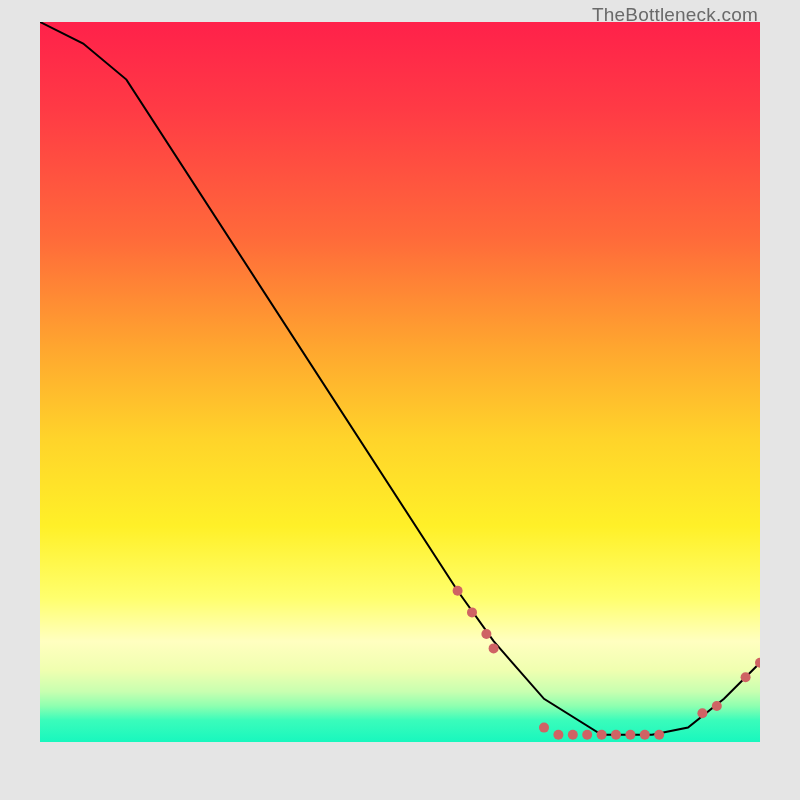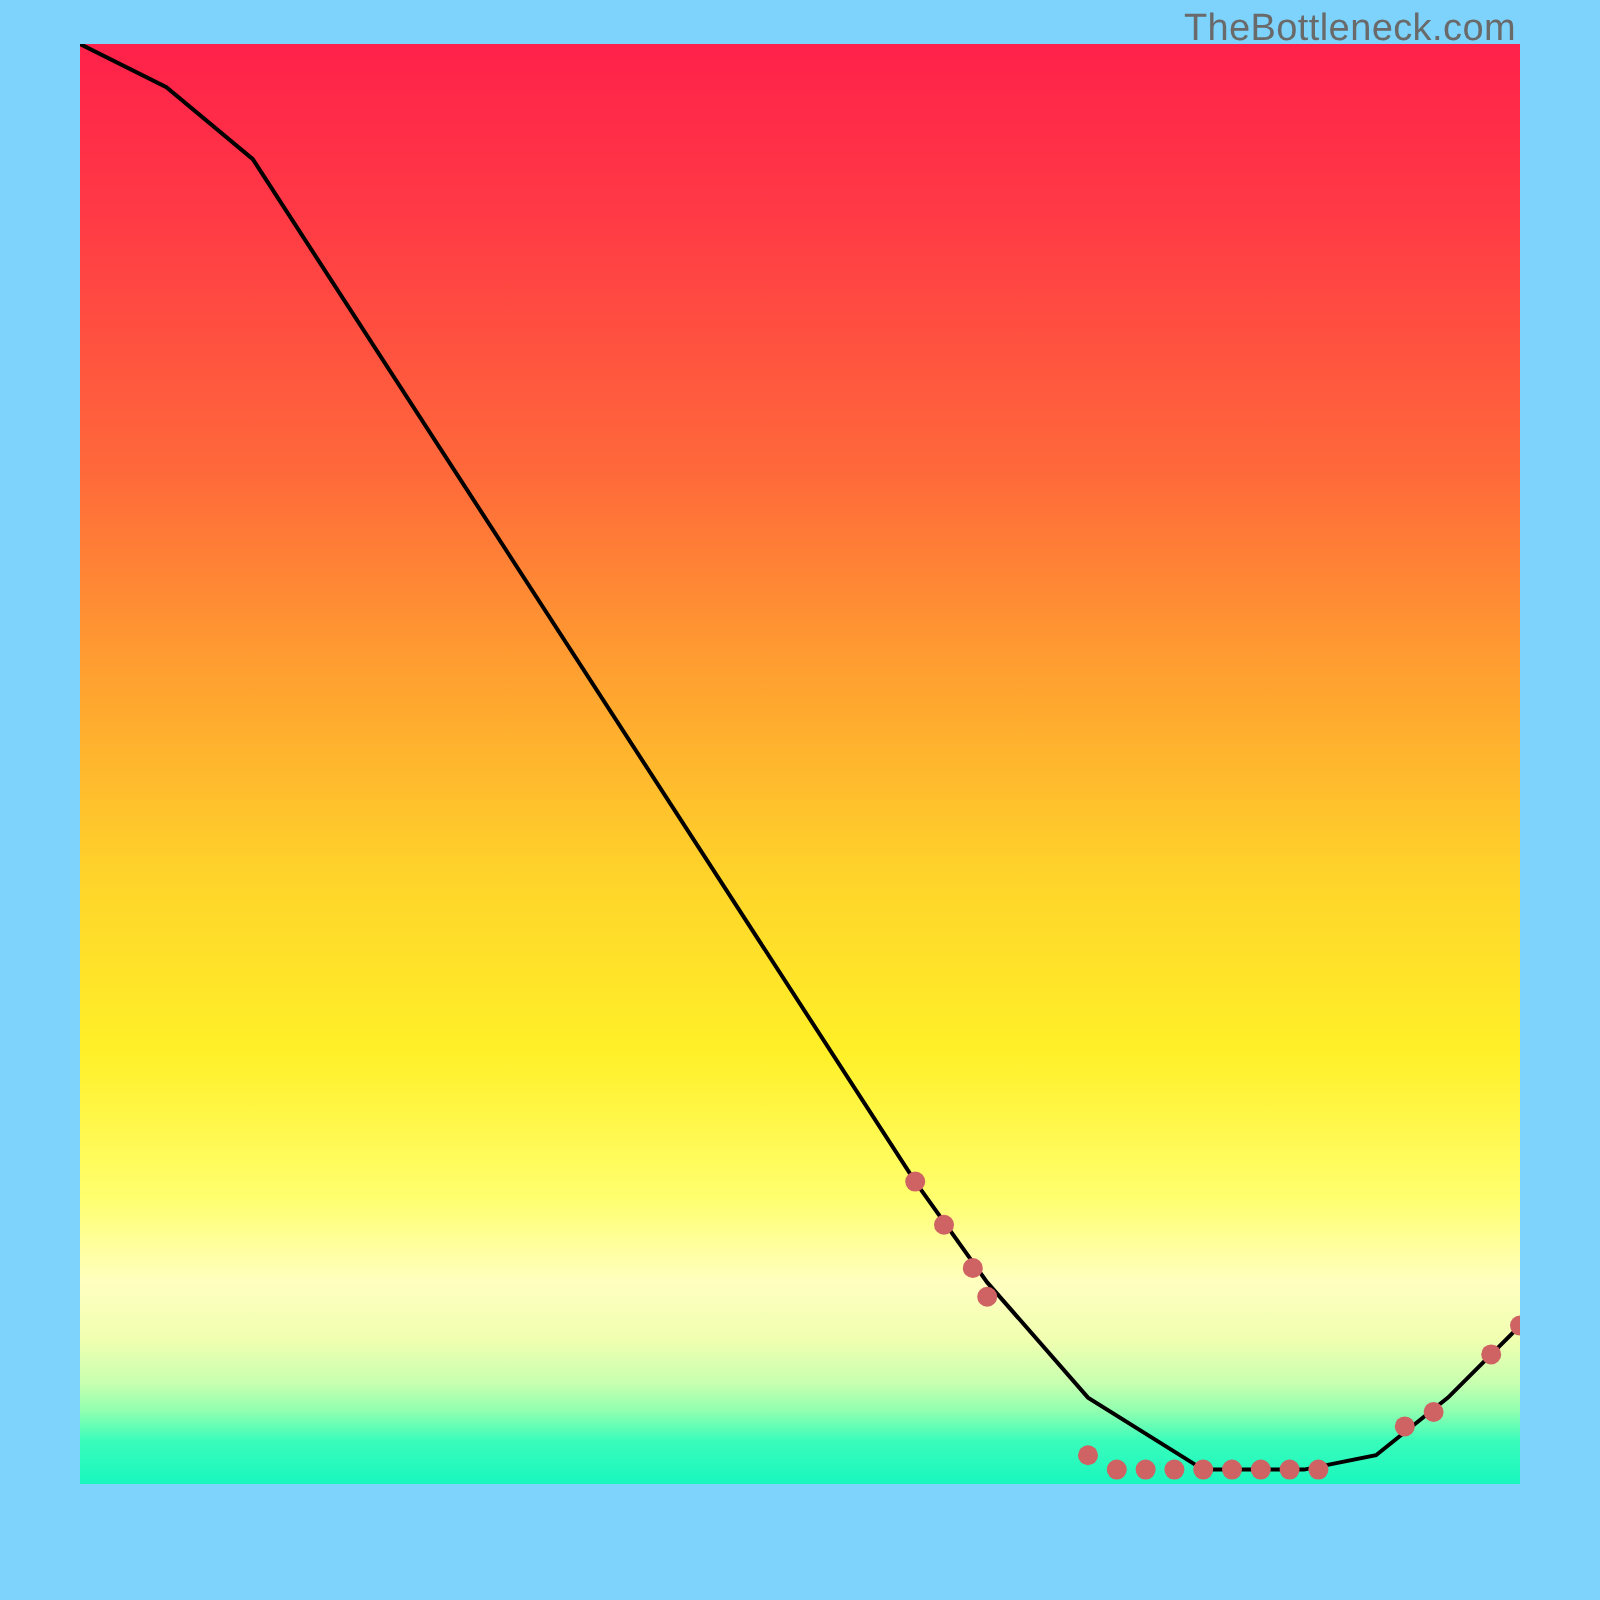--- a/index.html
+++ b/index.html
@@ -8,21 +8,21 @@
     width: 800px;
     height: 800px;
     background: #000;
     overflow: hidden;
     font-family: Arial, Helvetica, sans-serif;
   }
   .frame {
     position: relative;
     width: 800px;
     height: 800px;
-    background: #7dd3fc;
+    background: #e5e5e5;
   }
   .plot {
     position: absolute;
     left: 40px;
     top: 22px;
     width: 720px;
     height: 720px;
     
     background: linear-gradient(
       to bottom,

